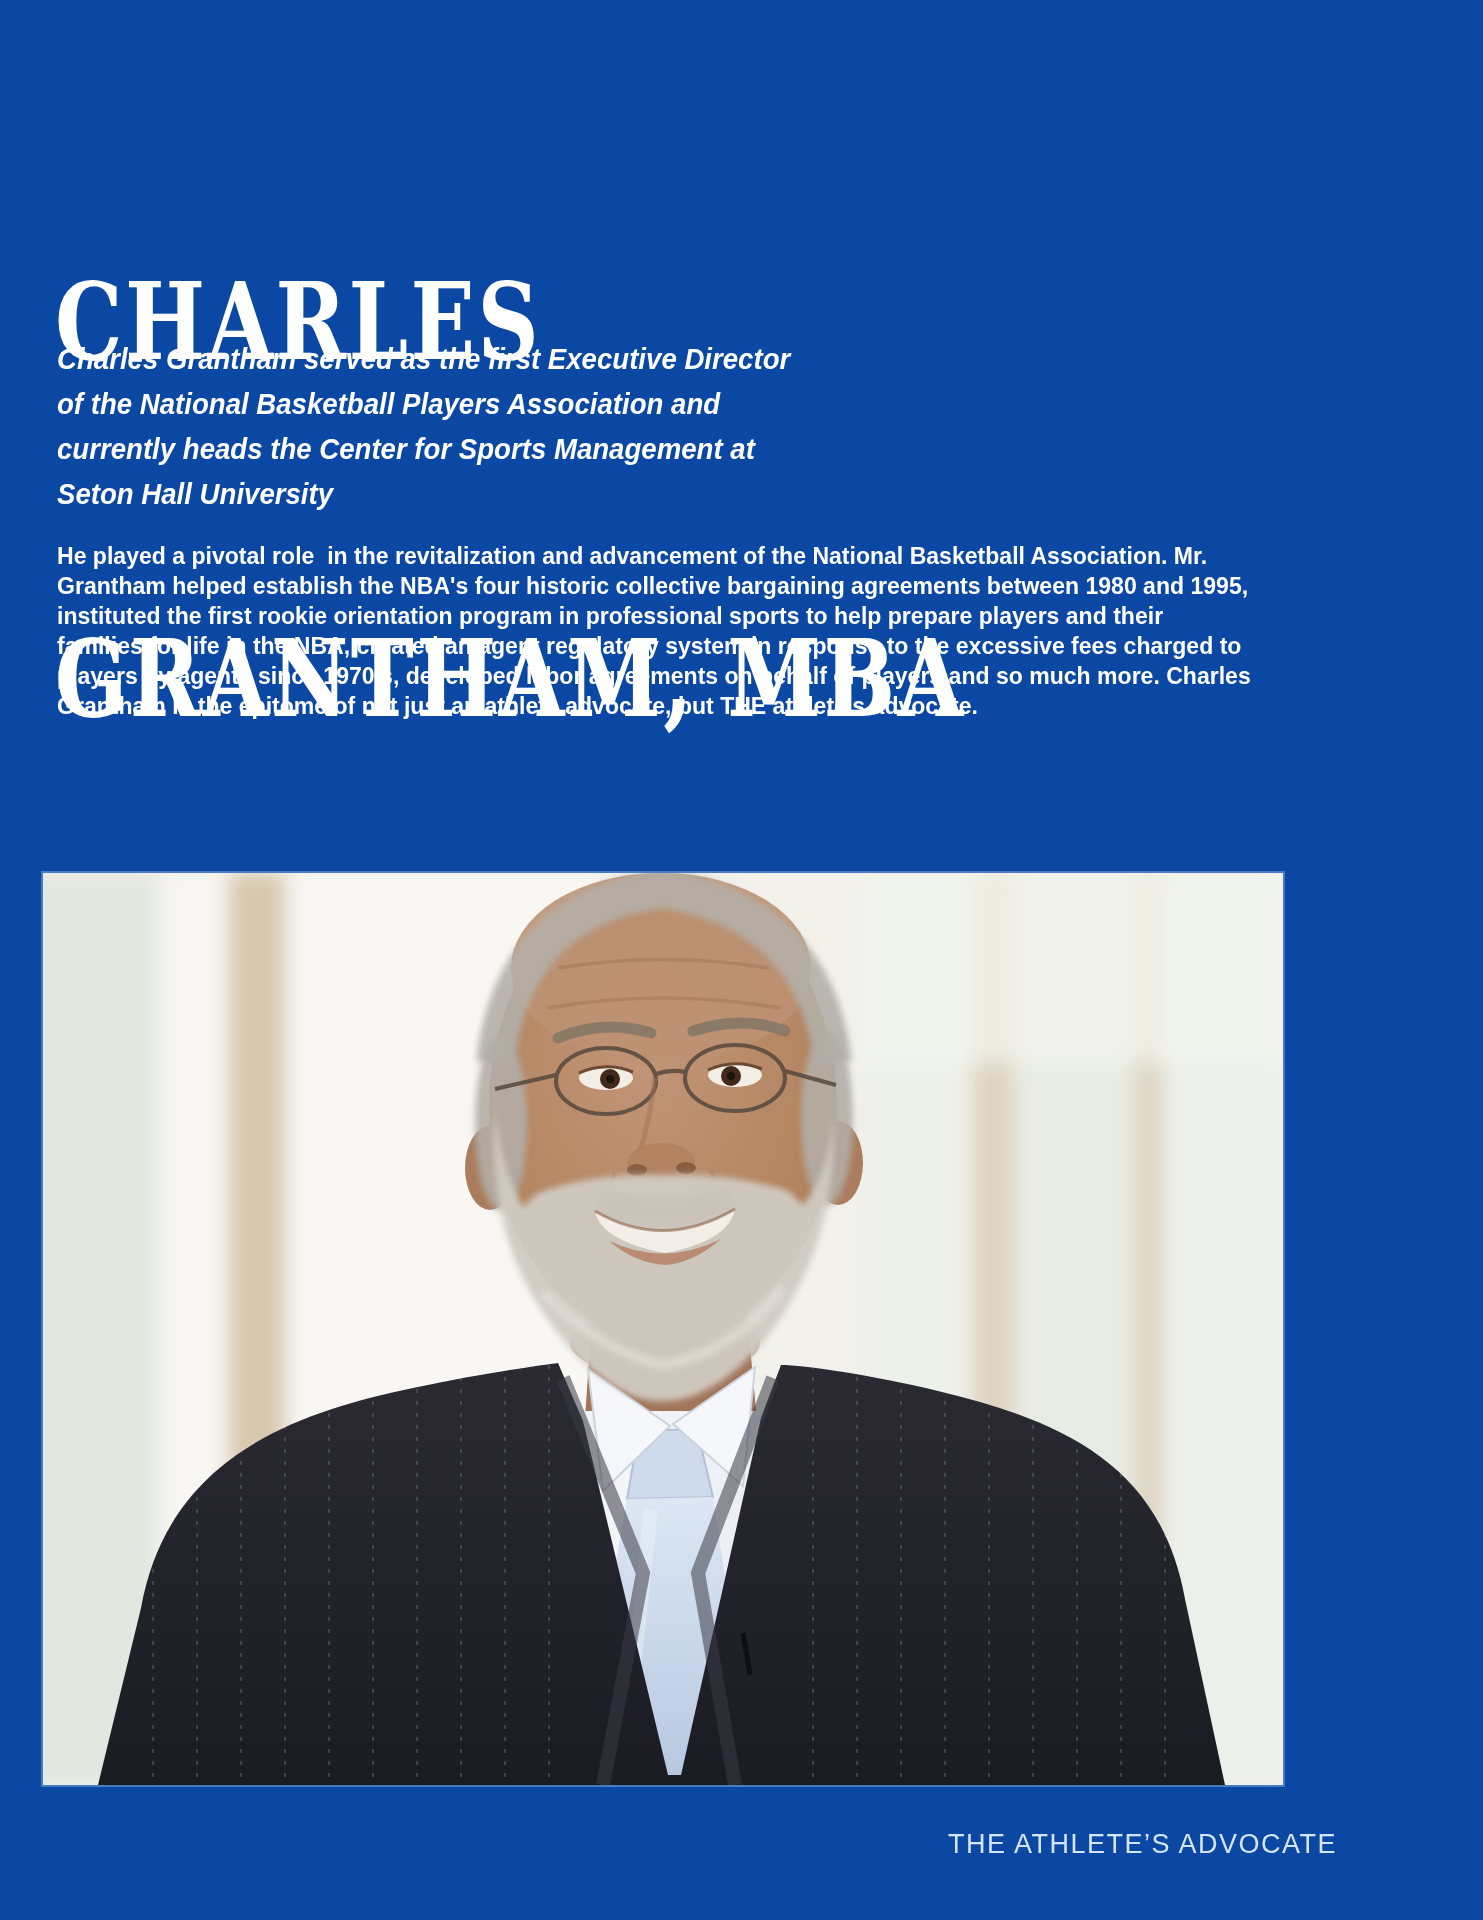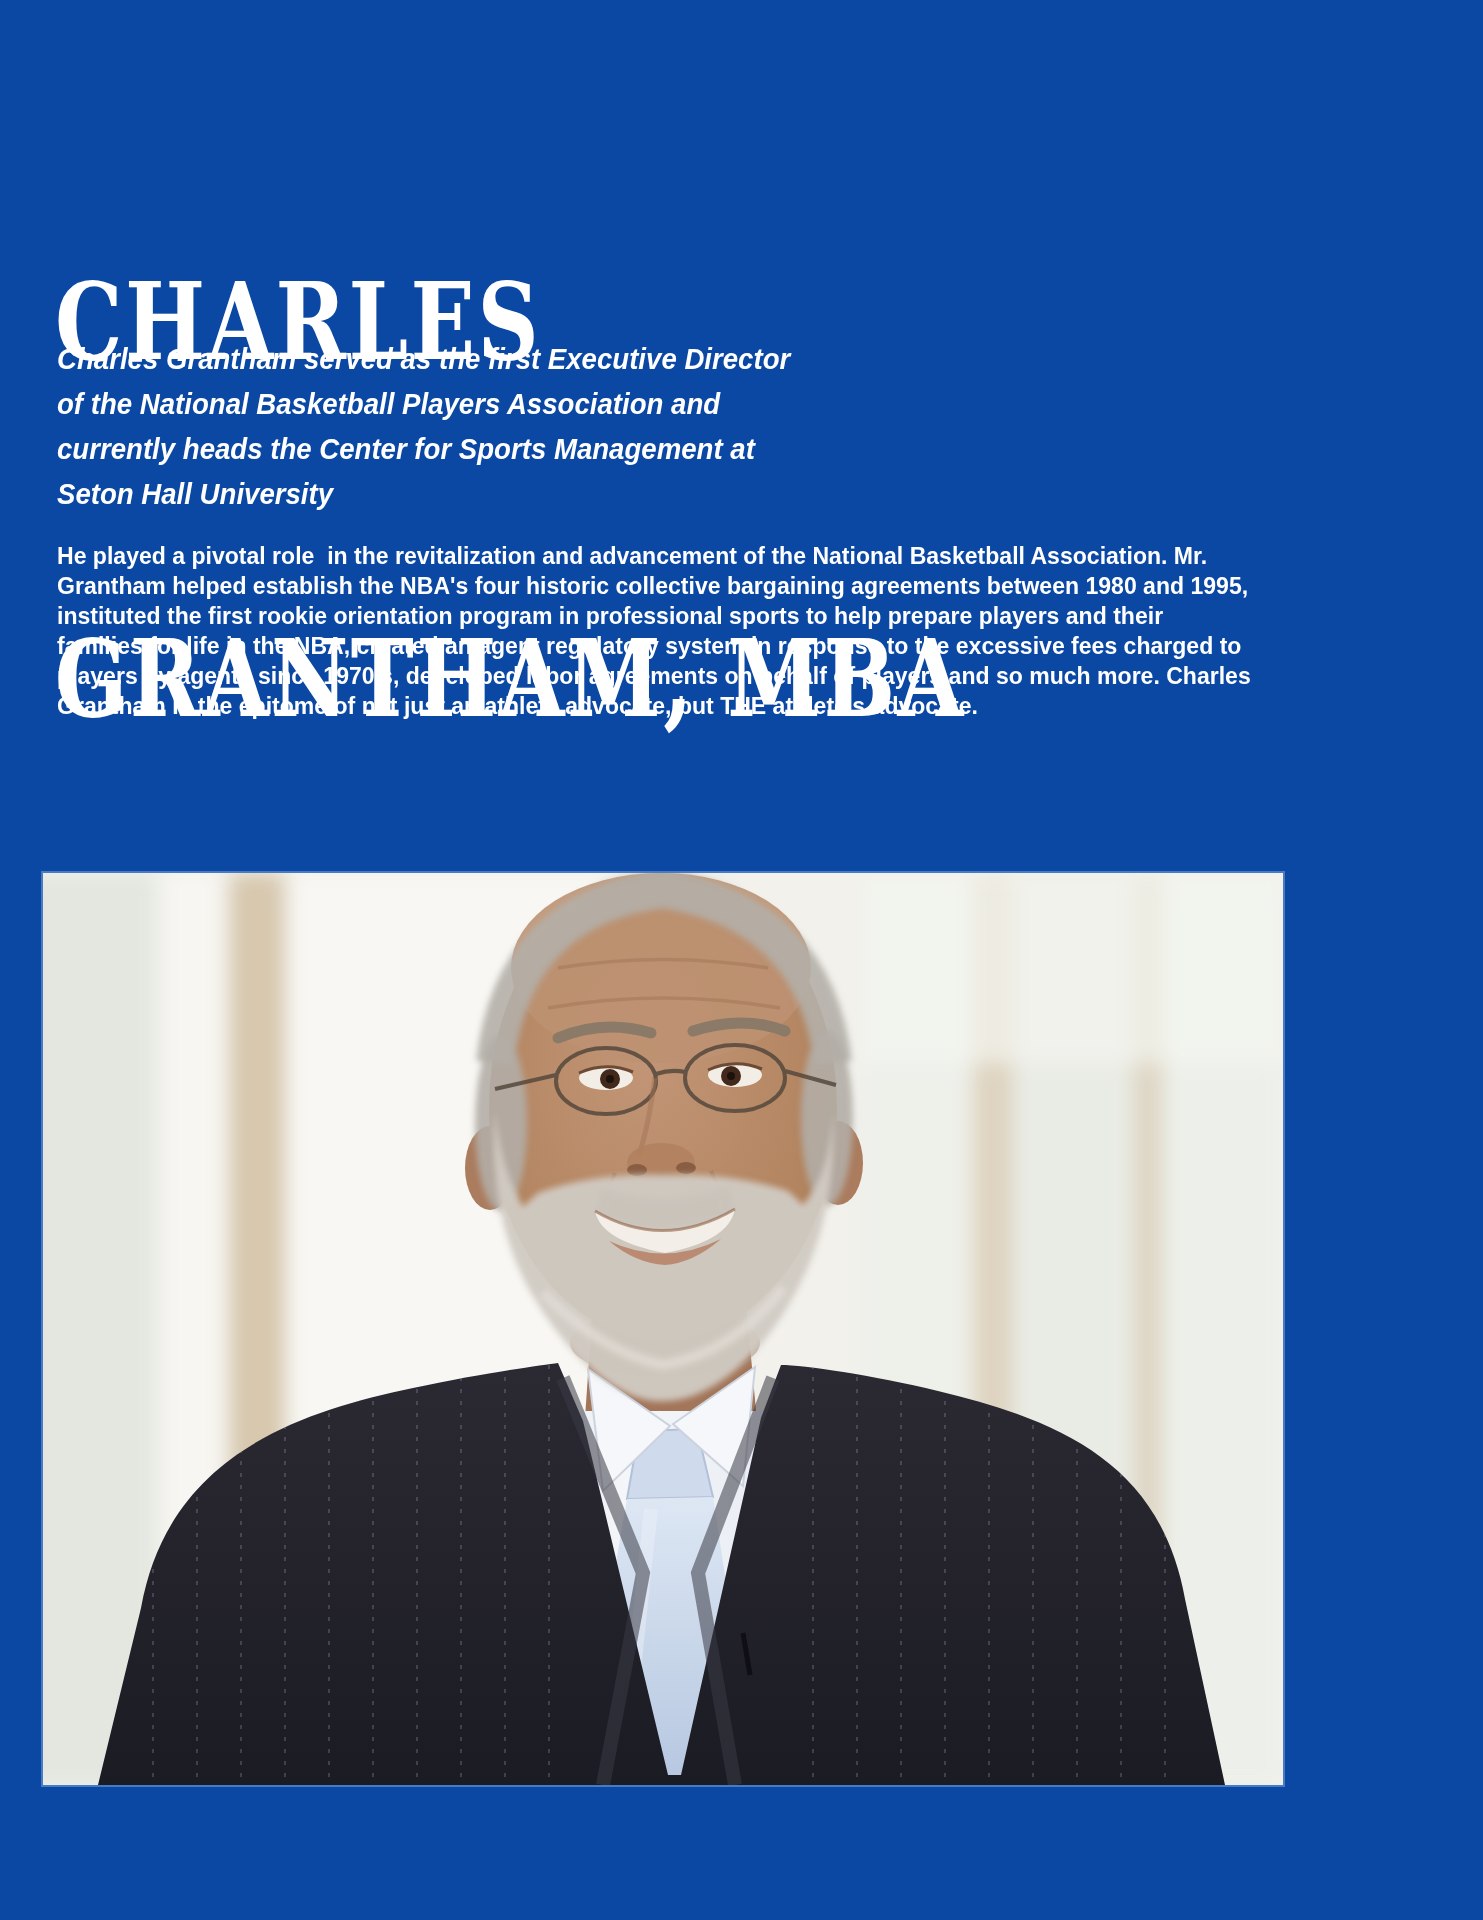--- a/index.html
+++ b/index.html
@@ -227,14 +227,15 @@
           <g>
             <path d="M552 338 Q620 378 692 336 Q686 368 622 380 Q558 368 552 338 Z" fill="#f3efe8"></path>
             <path d="M552 338 Q620 378 692 336" stroke="#8e5f44" stroke-width="3" opacity=".6" fill="none"></path>
             <path d="M566 368 Q622 394 678 366 Q650 390 622 392 Q592 390 566 368 Z" fill="#b47a60" opacity=".8"></path>
           </g>
         </g>
       </g>
     </svg>
   </div>
 
+  <div class="footer">THE ATHLETE’S ADVOCATE</div>
 
 </div>
 
 </body></html>

